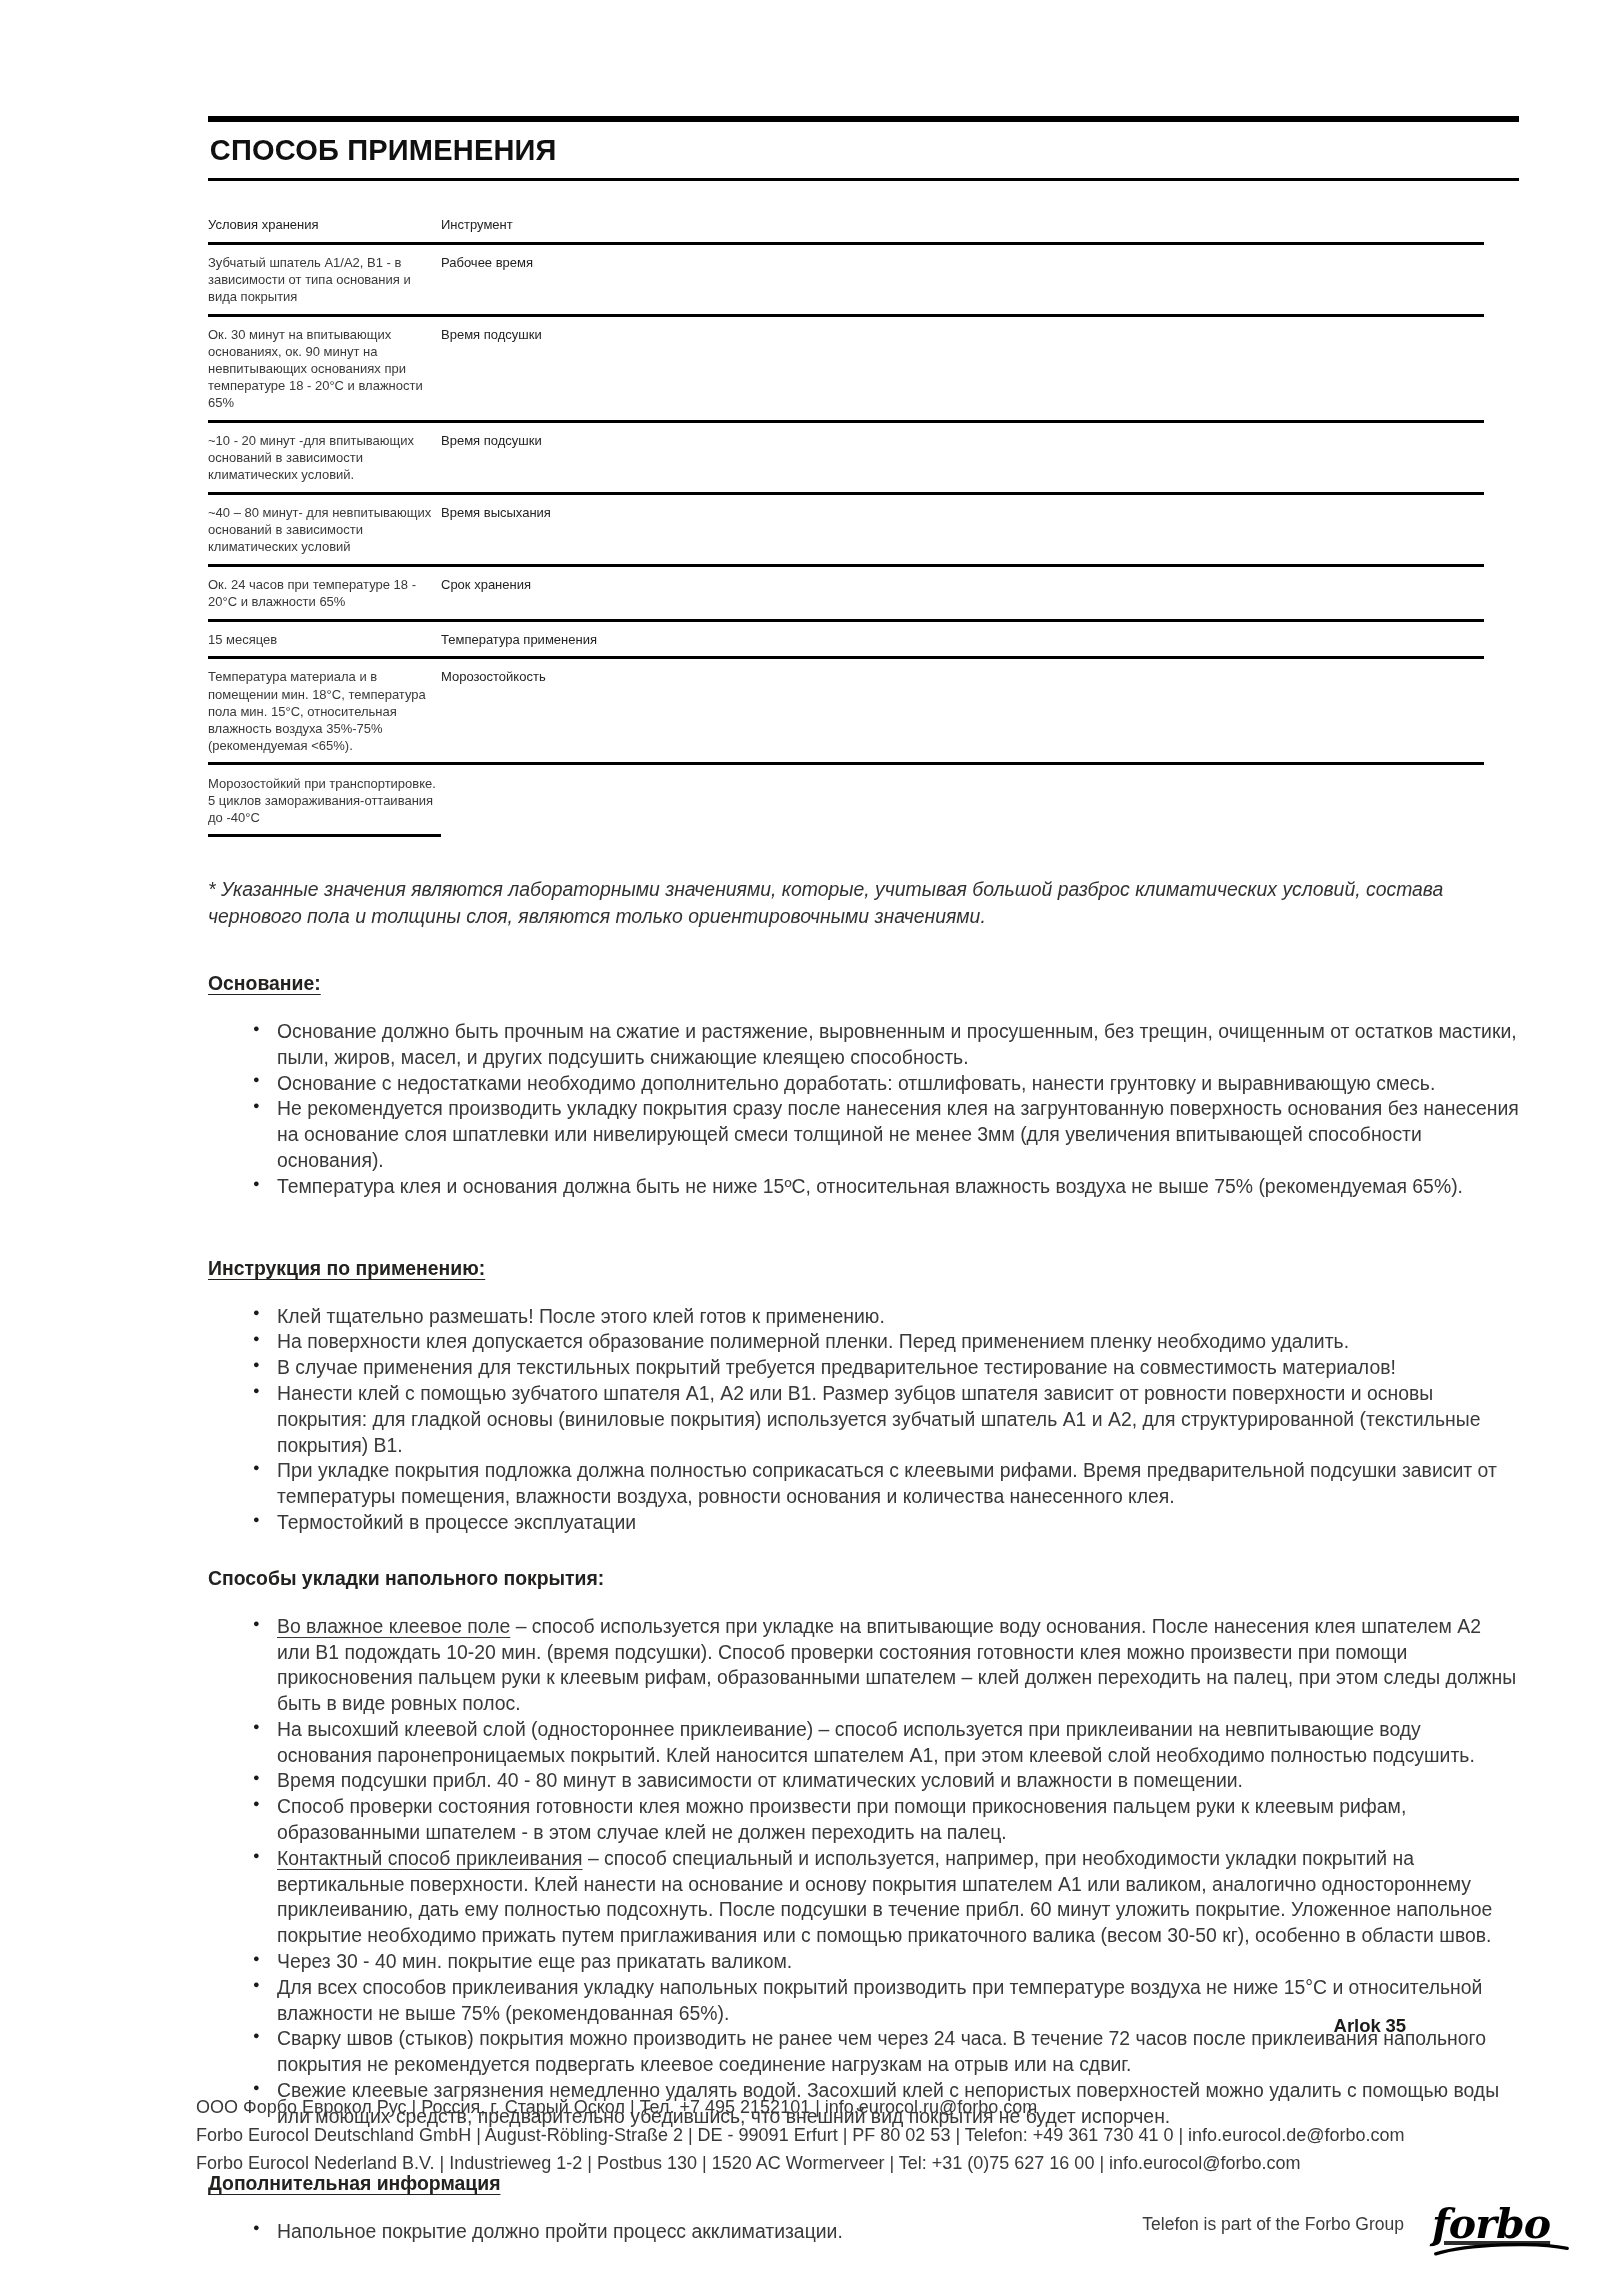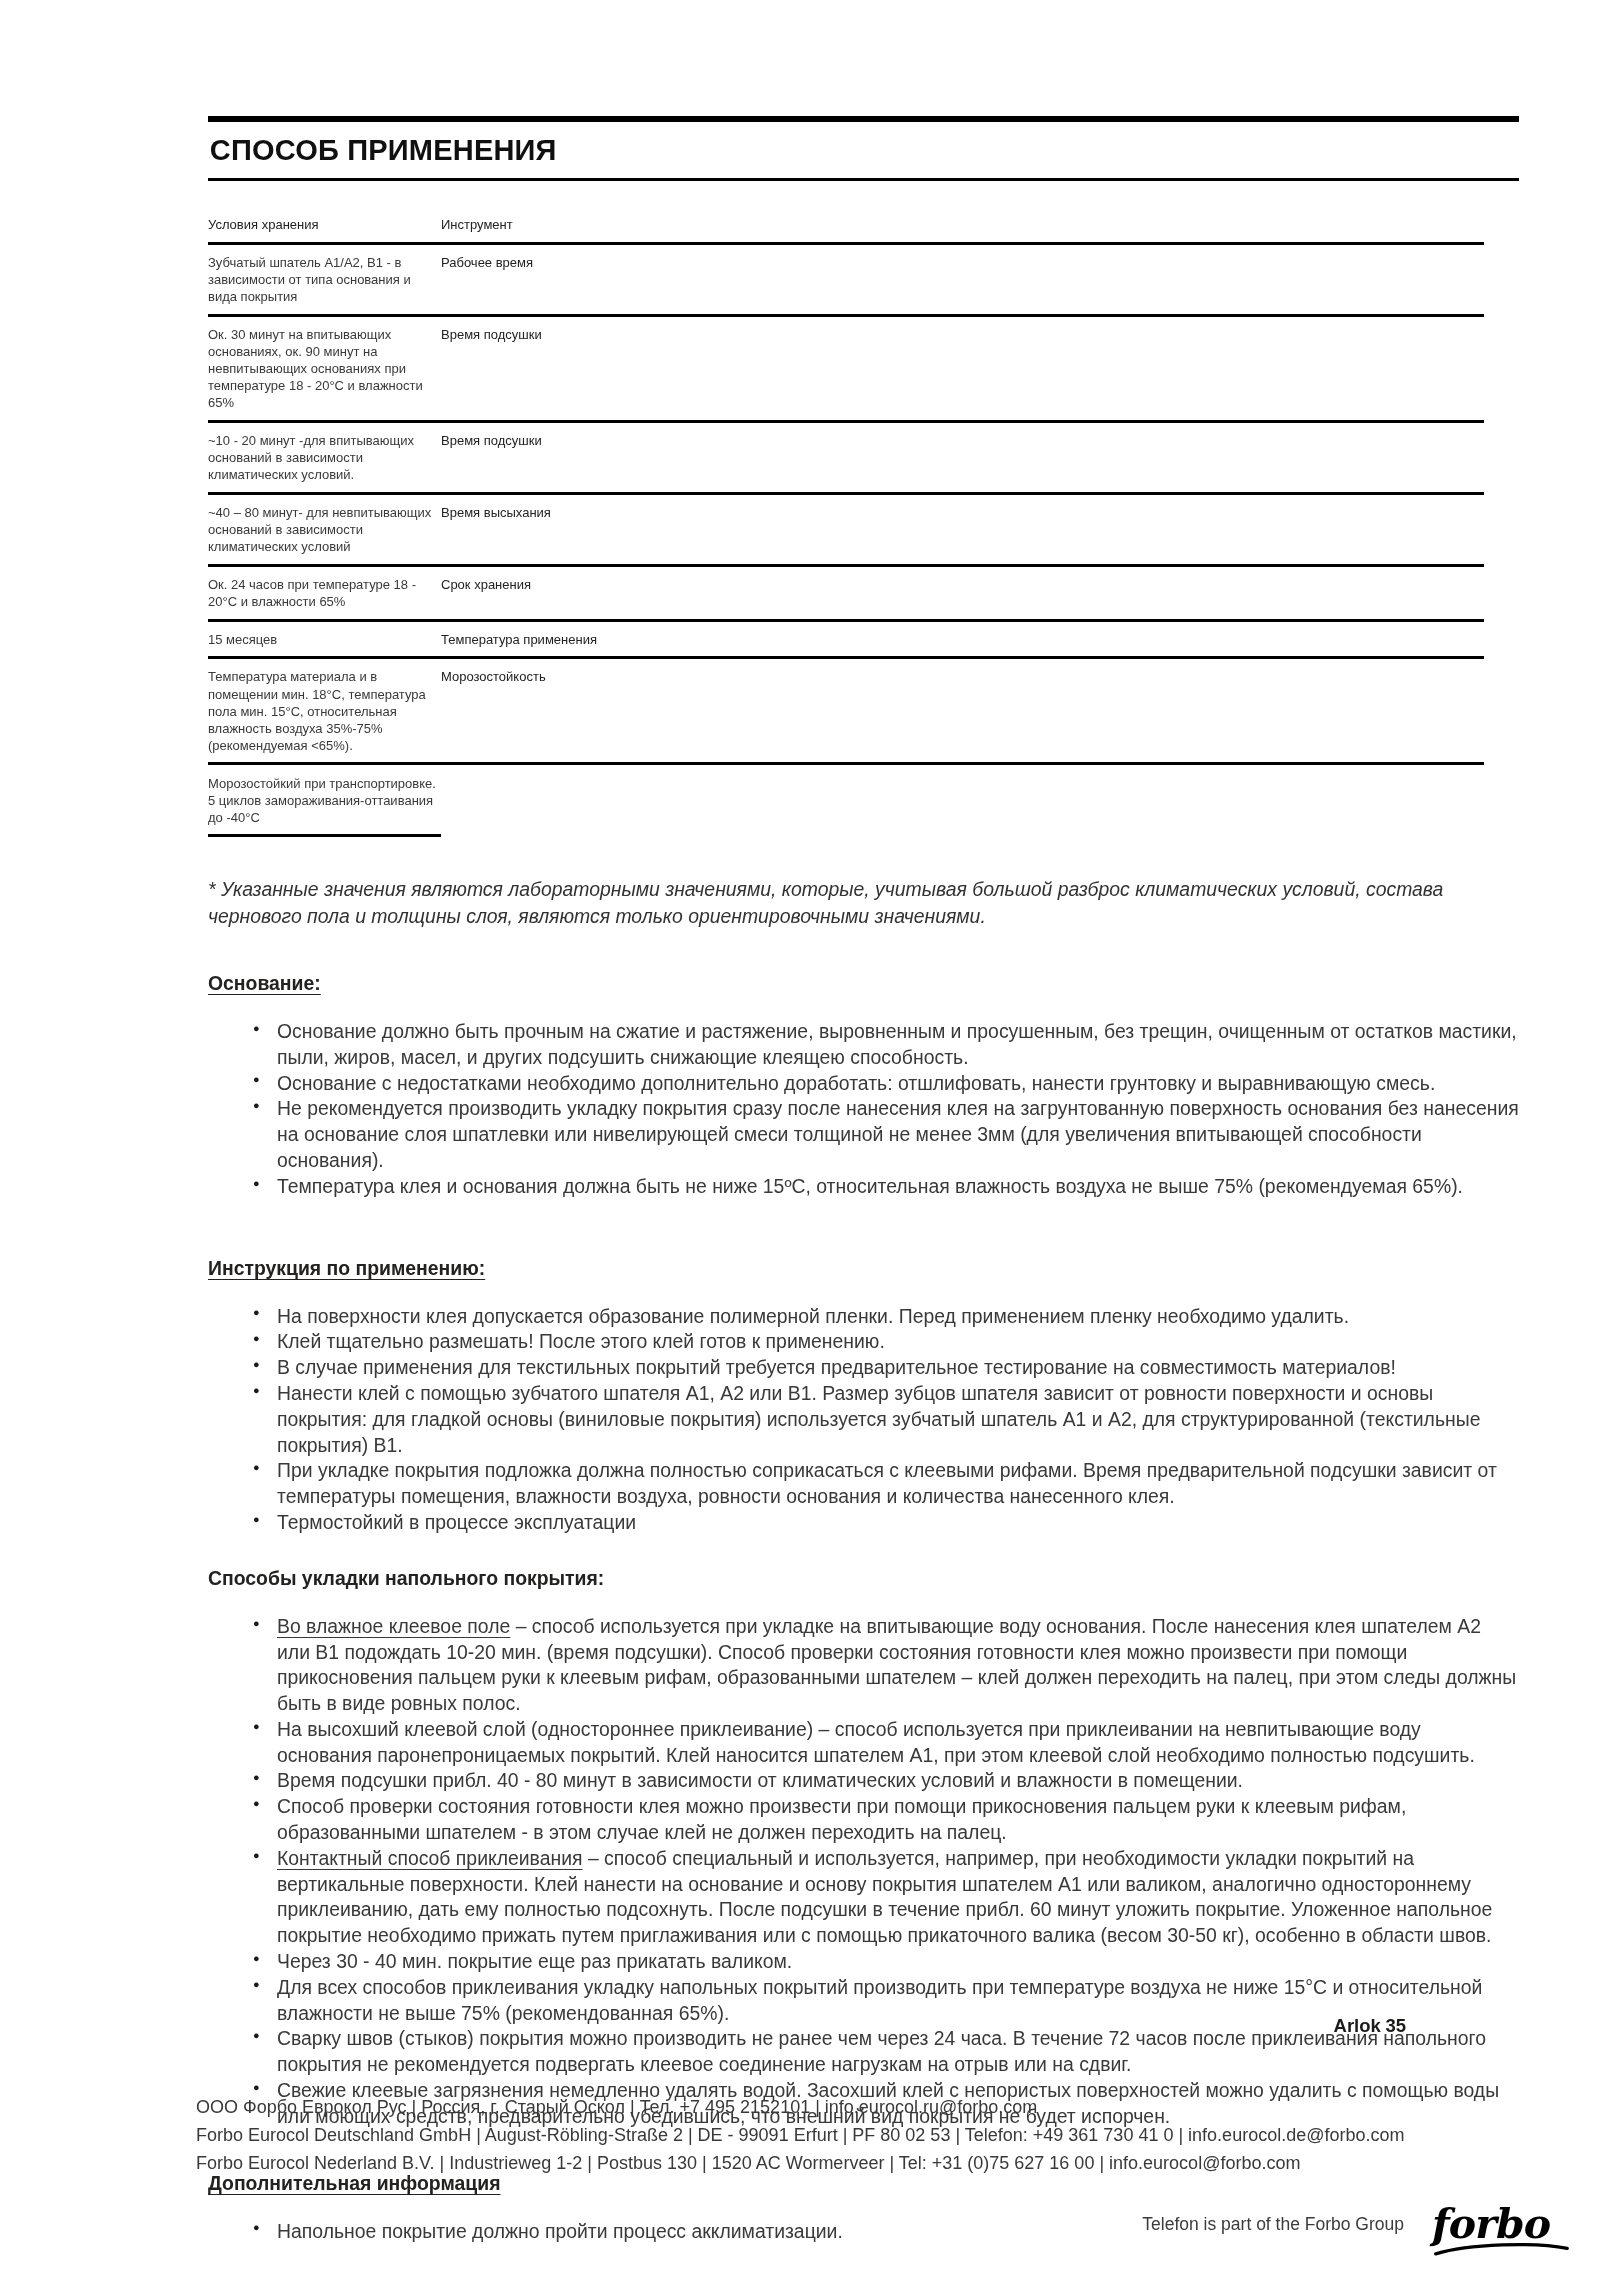--- a/index.html
+++ b/index.html
@@ -110,21 +110,21 @@
     right:51px; top:2204px;
     display:flex;
     align-items:center;
     gap:28px;
   }
   .tagline {
     font-size:17.5px;
     color:#3c3b3a;
     padding-bottom:13px;
   }
-  .forbo-logo { text-align:left; }
+  .forbo-logo { text-align:left;text-decoration:underline; }
   .forbo-text {
     display:block;
     font-family:"DejaVu Serif", serif;
     font-style:italic;
     font-weight:bold;
     font-size:41px;
     line-height:1;
     letter-spacing:-0.9px;
     color:#000;
   }
@@ -164,22 +164,22 @@
   <h2 class="section-heading">Основание:</h2>
   <ul class="bullets">
     <li>Основание должно быть прочным на сжатие и растяжение, выровненным и просушенным, без трещин, очищенным от остатков мастики, пыли, жиров, масел, и других подсушить снижающие клеящею способность.</li>
     <li>Основание с недостатками необходимо дополнительно доработать: отшлифовать, нанести грунтовку и выравнивающую смесь.</li>
     <li>Не рекомендуется производить укладку покрытия сразу после нанесения клея на загрунтованную поверхность основания без нанесения на основание слоя шпатлевки или нивелирующей смеси толщиной не менее 3мм (для увеличения впитывающей способности основания).</li>
     <li>Температура клея и основания должна быть не ниже 15ºС, относительная влажность воздуха не выше 75% (рекомендуемая 65%).</li>
   </ul>
 
   <h2 class="section-heading gap-lg">Инструкция по применению:</h2>
   <ul class="bullets">
+    <li>Клей тщательно размешать! После этого клей готов к применению.</li>
     <li>На поверхности клея допускается образование полимерной пленки. Перед применением пленку необходимо удалить.</li>
-    <li>Клей тщательно размешать! После этого клей готов к применению.</li>
     <li>В случае применения для текстильных покрытий требуется предварительное тестирование на совместимость материалов!</li>
     <li>Нанести клей с помощью зубчатого шпателя А1, А2 или В1. Размер зубцов шпателя зависит от ровности поверхности и основы покрытия: для гладкой основы (виниловые покрытия) используется зубчатый шпатель А1 и А2, для структурированной (текстильные покрытия) В1.</li>
     <li>При укладке покрытия подложка должна полностью соприкасаться с клеевыми рифами. Время предварительной подсушки зависит от температуры помещения, влажности воздуха, ровности основания и количества нанесенного клея.</li>
     <li>Термостойкий в процессе эксплуатации</li>
   </ul>
 
   <h2 class="section-heading plain gap-md">Способы укладки напольного покрытия:</h2>
   <ul class="bullets">
     <li><span class="u">Во влажное клеевое поле</span><span> – способ используется при укладке на впитывающие воду основания. После нанесения клея шпателем А2 или В1 подождать 10-20 мин. (время подсушки). Способ проверки состояния готовности клея можно произвести при помощи прикосновения пальцем руки к клеевым рифам, образованными шпателем – клей должен переходить на палец, при этом следы должны быть в виде ровных полос.</span></li>
     <li>На высохший клеевой слой (одностороннее приклеивание) – способ используется при приклеивании на невпитывающие воду основания паронепроницаемых покрытий. Клей наносится шпателем А1, при этом клеевой слой необходимо полностью подсушить.</li>

